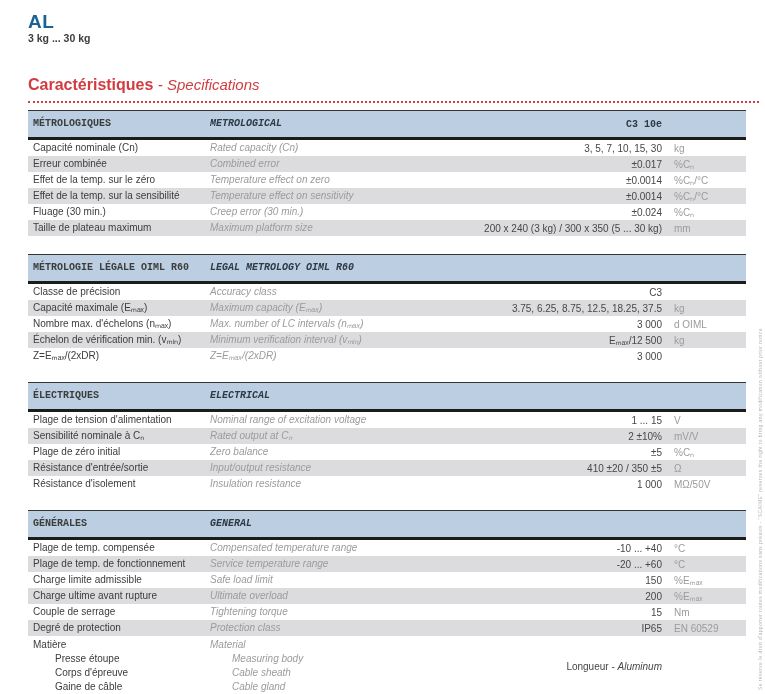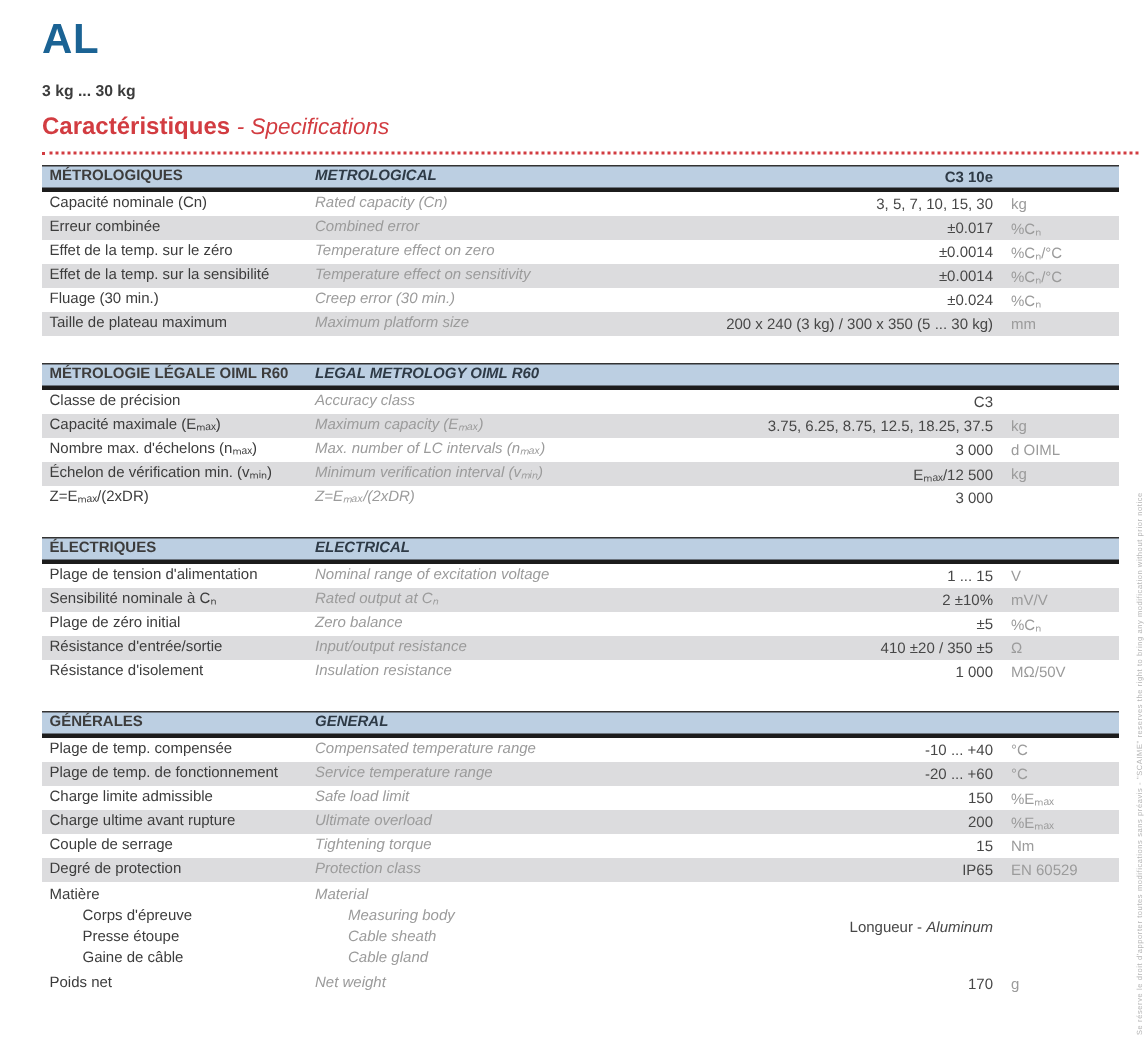--- a/index.html
+++ b/index.html
@@ -8,37 +8,37 @@
     --row-alt:#dcdcde; --label-text:#3c3c3c; --muted-text:#9b9b9b; --value-text:#474747;
     --sidenote-text:#b5b5b5;
   }
   *{box-sizing:border-box;}
   html,body{margin:0;padding:0;}
   body{
     width:765px;height:694px;background:#ffffff;position:relative;overflow:hidden;
     font-family:"Liberation Sans", sans-serif;
   }
   .doc-header{position:absolute;left:28px;top:12px;}
-  .model{color:var(--accent-blue);font-size:28px;font-weight:bold;letter-spacing:.5px;line-height:1;}
-  .range{font-size:10.5px;font-weight:bold;color:var(--label-text);margin-top:15px;}
+  .model{color:var(--accent-blue);font-size:19px;font-weight:bold;letter-spacing:.5px;line-height:1;}
+  .range{font-size:10.5px;font-weight:bold;color:var(--label-text);margin-top:1px;}
 
   .spec-title{
     position:absolute;left:28px;top:76px;width:731px;
     border-bottom:2px dotted var(--accent-red);padding-bottom:7px;
     color:var(--accent-red);font-size:16px;line-height:1.1;white-space:nowrap;
   }
   .spec-title .fr{font-weight:bold;}
   .spec-title .en{font-style:italic;font-weight:normal;font-size:15px;}
 
   .spec-table{position:absolute;left:28px;top:110px;width:718px;}
   .spec-section{margin-bottom:18px;}
   .band{
     display:flex;align-items:center;background:var(--band-bg);
     border-top:1px solid #333;border-bottom:3px solid var(--band-border);
-    height:18px;font-size:10px;color:var(--band-text);
+    height:30px;font-size:10px;color:var(--band-text);font-family:Liberation Mono, monospace;
   }
   .band .cell-fr{font-weight:bold;}
   .band .cell-en{font-weight:bold;font-style:italic;color:var(--band-text);}
   .band .cell-value{font-weight:bold;color:var(--band-text);margin-left:18px;}
 
   .row{display:flex;align-items:center;min-height:16px;font-size:10px;}
   .row.alt{background:var(--row-alt);}
   .row.multi{align-items:stretch;padding:2px 0;}
   .row.multi .cell-value{align-self:center;}
 
@@ -229,22 +229,22 @@
       </div>
       <div class="row alt">
         <div class="cell-fr">Degré de protection</div>
         <div class="cell-en">Protection class</div>
         <div class="cell-value"><span>IP65</span></div>
         <div class="cell-unit">EN 60529</div>
       </div>
       <div class="row multi">
         <div class="cell-fr">
           <div class="mainline">Matière</div>
+          <div class="subline">Presse étoupe</div>
           <div class="subline">Corps d'épreuve</div>
-          <div class="subline">Presse étoupe</div>
           <div class="subline">Gaine de câble</div>
         </div>
         <div class="cell-en">
           <div class="mainline">Material</div>
           <div class="subline">Measuring body</div>
           <div class="subline">Cable sheath</div>
           <div class="subline">Cable gland</div>
         </div>
         <div class="cell-value"><span>Longueur - </span><span class="val-en">Aluminum</span></div>
         <div class="cell-unit"></div>

